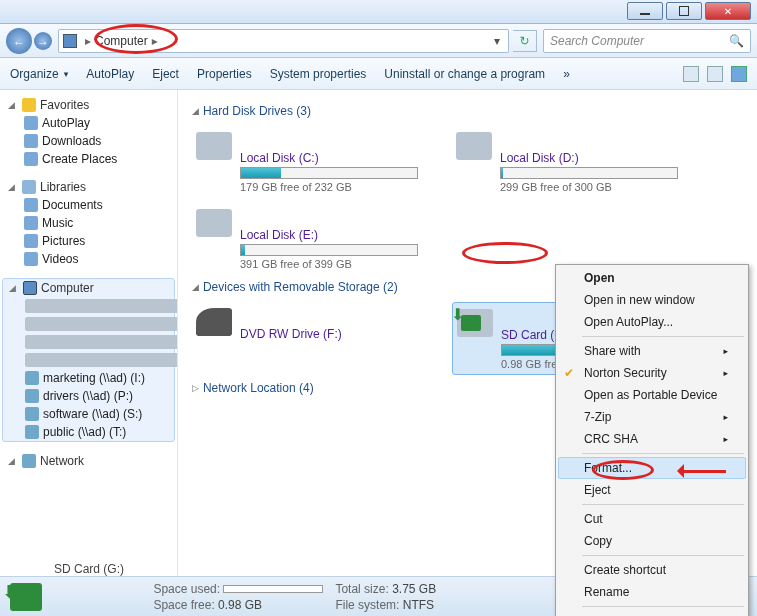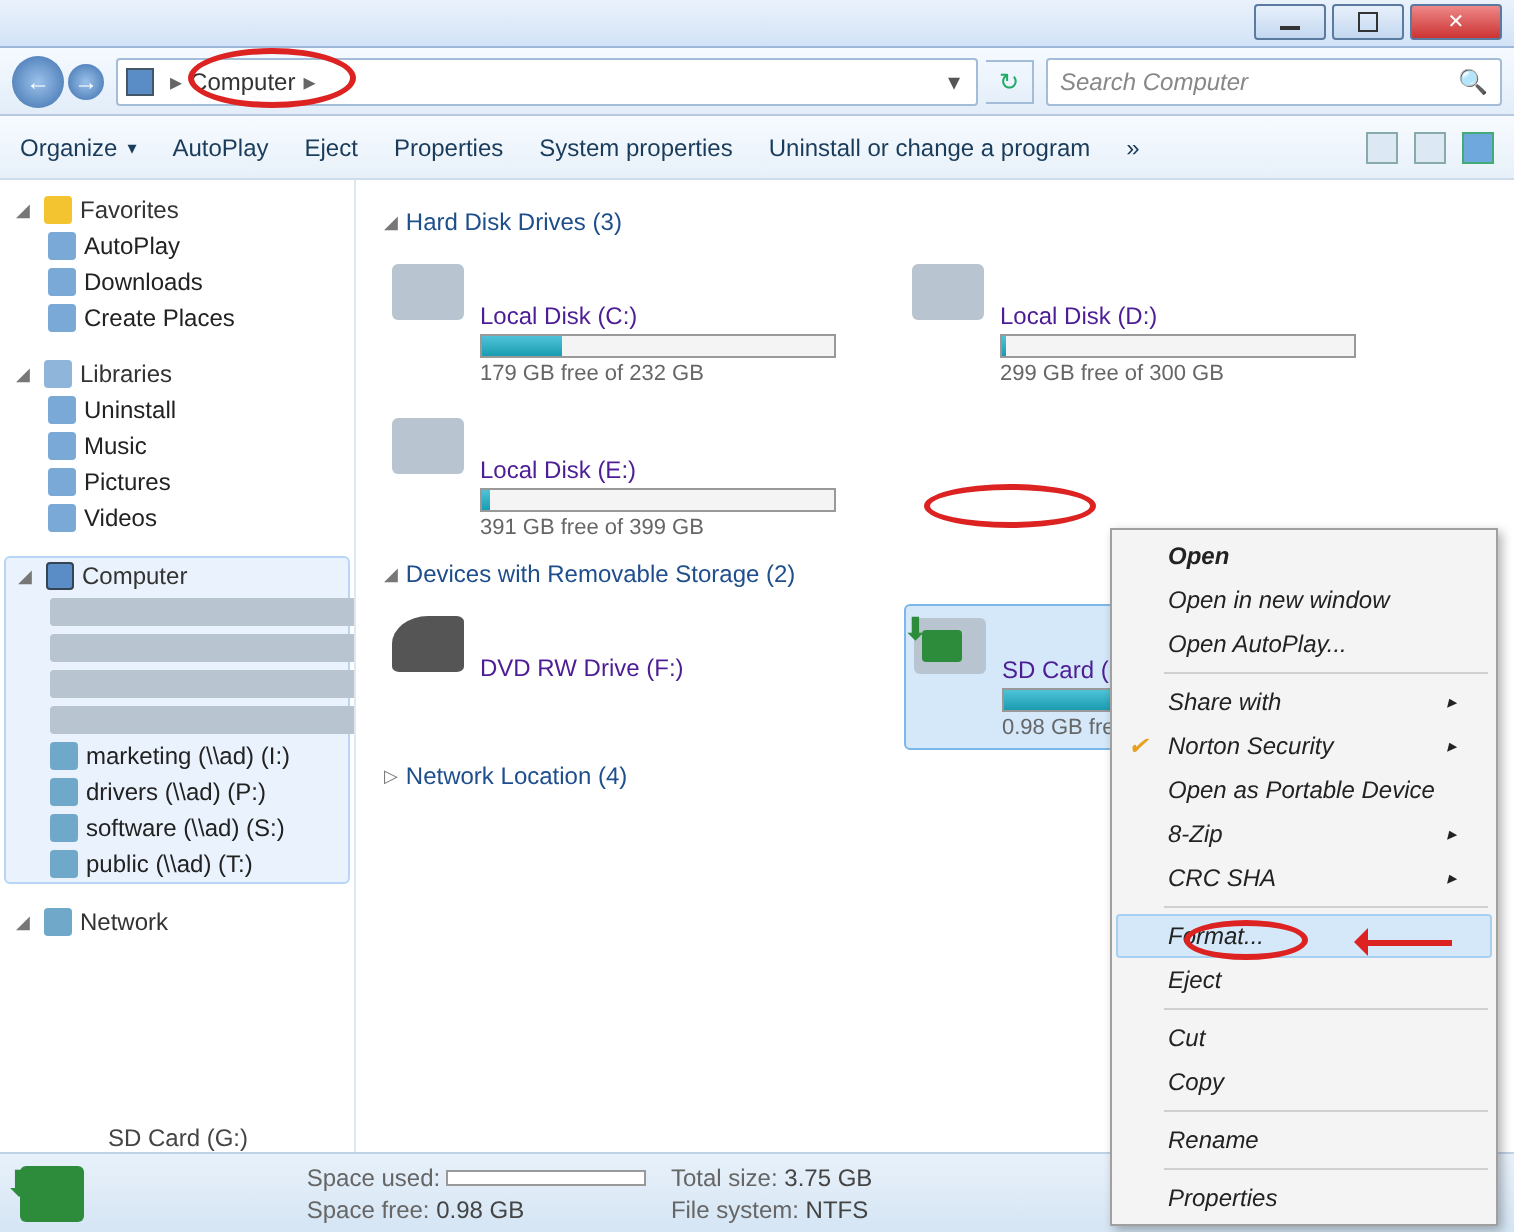--- a/index.html
+++ b/index.html
@@ -15,21 +15,21 @@
 
 .navbar { display:flex; align-items:center; height:34px; padding:2px 6px; background:linear-gradient(#f5faff,#e2edf9); border-bottom:1px solid #b6c9de;}
 .navbtn { width:26px;height:26px;border-radius:50%;background:radial-gradient(#9bc1ea,#3c6fad);display:flex;align-items:center;justify-content:center;color:#fff;font-size:12px;margin-right:2px;}
 .navbtn.sm{width:18px;height:18px;}
 .address { flex:1; height:24px; margin:0 4px; display:flex; align-items:center; border:1px solid #a3bdd8; background:#fff; border-radius:2px; padding:0 4px;}
 .address .chev{color:#666;padding:0 4px;}
 .address .dd{margin-left:auto;color:#555;padding:0 4px;}
 .address-icon{width:14px;height:14px;margin-right:4px;background:#5a8cc6;border:1px solid #456;}
 .addrtxt{color:#333;}
 .refresh{width:24px;height:22px;border:1px solid #a3bdd8;border-left:none;display:flex;align-items:center;justify-content:center;color:#2a6;}
-.search{width:228px;height:24px;border:1px solid #a3bdd8;background:#fff;border-radius:2px;margin-left:6px;display:flex;align-items:center;padding:0 6px;color:#888;font-style:italic;gap:40px;}
+.search{width:208px;height:24px;border:1px solid #a3bdd8;background:#fff;border-radius:2px;margin-left:6px;display:flex;align-items:center;padding:0 6px;color:#888;font-style:italic;gap:40px;}
 .search .icon{margin-left:auto;color:#5a8cc6;font-style:normal;}
 
 
 .toolbar{height:32px;background:linear-gradient(#f7fbff,#e7f0f9);border-bottom:1px solid #cfdceb;display:flex;align-items:center;padding:0 10px;gap:18px;}
 .toolbar .item{color:#1a3c5a;display:flex;align-items:center;gap:3px;}
 .toolbar .dd::after{content:"▾";font-size:9px;margin-left:2px;}
 .toolbar .right{margin-left:auto;display:flex;gap:8px;}
 .toolbar .ricon{width:16px;height:16px;border:1px solid #8aa;background:#dce8f3;}
 
 
@@ -59,21 +59,21 @@
 .drvicon.sd::after{content:"";position:absolute;left:4px;top:6px;width:20px;height:16px;background:#2d8c3c;border-radius:2px;}
 .drvicon.sd::before{content:"⬇";position:absolute;left:-6px;top:-4px;color:#2d8c3c;font-size:16px;}
 .drvinfo{flex:1;}
 .drvname{color:#4c1d95;margin-bottom:2px;margin-top:21px;}
 .bar{height:12px;border:1px solid #999;background:#f4f4f4;position:relative;margin-bottom:2px;}
 .bar .fill{height:100%;background:linear-gradient(#4fc3d8,#1a9cb0);}
 .drvfree{color:#666;font-size:11px;}
 
 
 .ctxmenu{position:absolute;right:8px;top:264px;width:194px;background:#f4f4f4;border:1px solid #a0a0a0;box-shadow:2px 2px 5px rgba(0,0,0,.3);padding:2px;}
-.ctxmenu .mi{display:flex;align-items:center;padding:4px 18px 4px 26px;color:#222;position:relative;font-style:italic;}
+.ctxmenu .mi{display:flex;align-items:center;padding:4px 18px 4px 26px;color:#222;position:relative;}
 .ctxmenu .mi.hov{background:#d4e8f9;border:1px solid #a8d0f0;border-radius:2px;padding:3px 17px 3px 25px;}
 .ctxmenu .sep{height:1px;background:#d0d0d0;margin:3px 2px 3px 24px;}
 .ctxmenu .mi .arr{margin-left:auto;font-size:9px;}
 .ctxmenu .mi .chk{position:absolute;left:6px;color:#e8a020;}
 .ctxmenu .bold{font-weight:bold;}
 
 
 .status{height:40px;background:linear-gradient(#e8f1fa,#d5e5f4);border-top:1px solid #c0d2e5;display:flex;align-items:center;padding:4px 10px;gap:12px;font-size:11px;color:#444;}
 .status .sicon2{width:32px;height:28px;background:#2d8c3c;border-radius:3px;position:relative;}
 .status .sicon2::before{content:"⬇";position:absolute;left:-8px;top:-2px;color:#2d8c3c;font-size:18px;}
@@ -159,21 +159,21 @@
 
     <div class="sgrp">
       <h4>
           <span class="exp">◢</span>
           <span class="sicon lib"></span>
           <span>Libraries</span>
         </h4>
       <ul>
         <li>
             <span class="sicon"></span>
-            <span>Uninstall</span>
+            <span>Documents</span>
           </li>
         <li>
             <span class="sicon"></span>
             <span>Music</span>
           </li>
         <li>
             <span class="sicon"></span>
             <span>Pictures</span>
           </li>
         <li>
@@ -326,34 +326,35 @@
       <span>Share with</span>
       <span class="arr">▸</span>
     </div>
   <div class="mi">
       <span class="chk">✔</span>
       <span>Norton Security</span>
       <span class="arr">▸</span>
     </div>
   <div class="mi">Open as Portable Device</div>
   <div class="mi">
-      <span>8-Zip</span>
+      <span>7-Zip</span>
       <span class="arr">▸</span>
     </div>
   <div class="mi">
       <span>CRC SHA</span>
       <span class="arr">▸</span>
     </div>
   <div class="sep"></div>
   <div class="mi hov">Format...</div>
   <div class="mi">Eject</div>
   <div class="sep"></div>
   <div class="mi">Cut</div>
   <div class="mi">Copy</div>
   <div class="sep"></div>
+  <div class="mi">Create shortcut</div>
   <div class="mi">Rename</div>
   <div class="sep"></div>
   <div class="mi">Properties</div>
 </div>
 
 <div class="annot a1"></div>
 <div class="annot a2"></div>
 <div class="annot a3"></div>
 <div class="arrow"></div>
 

